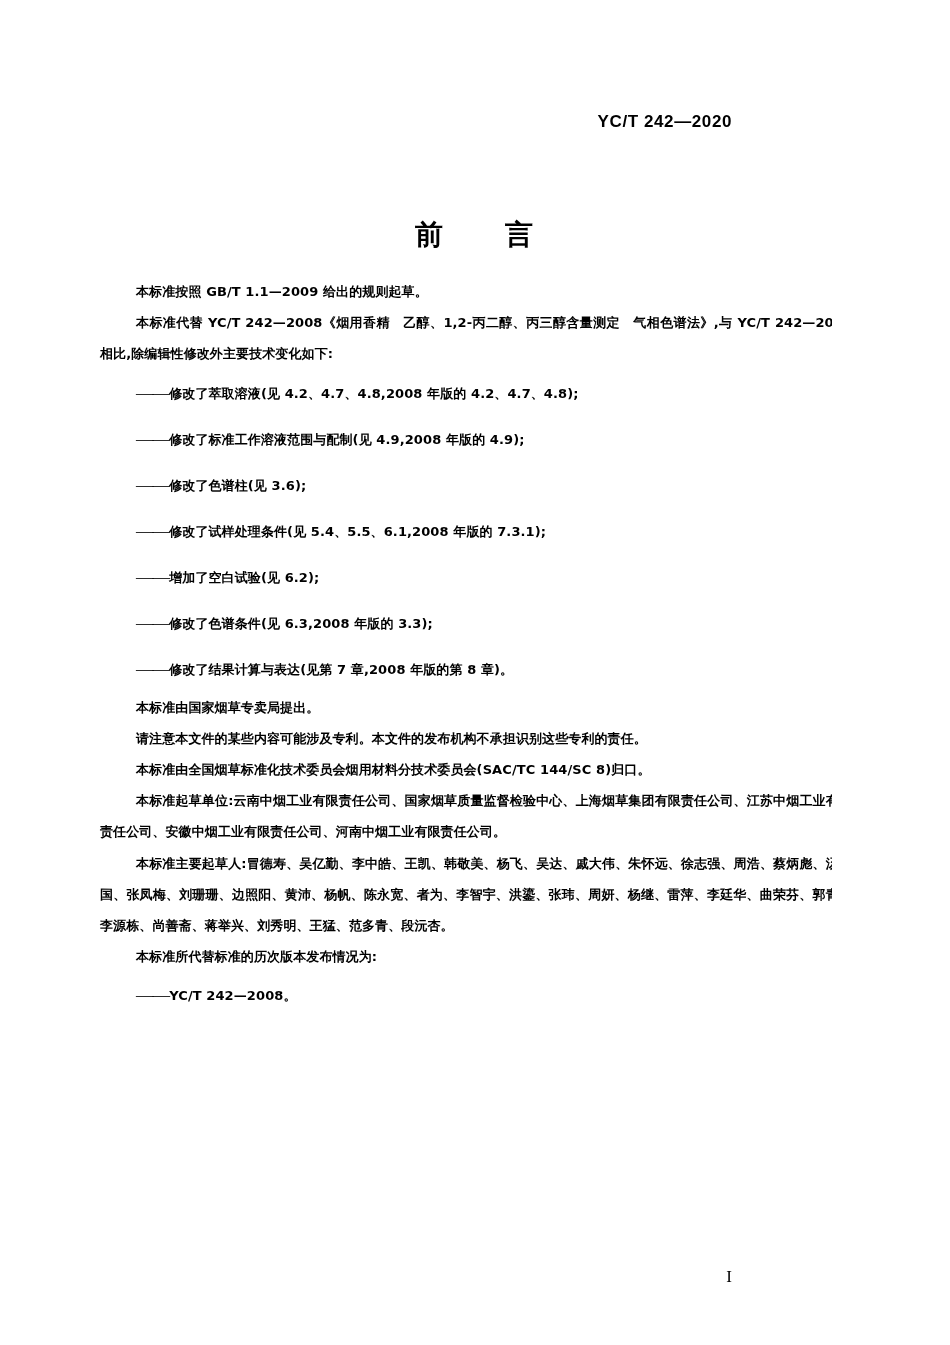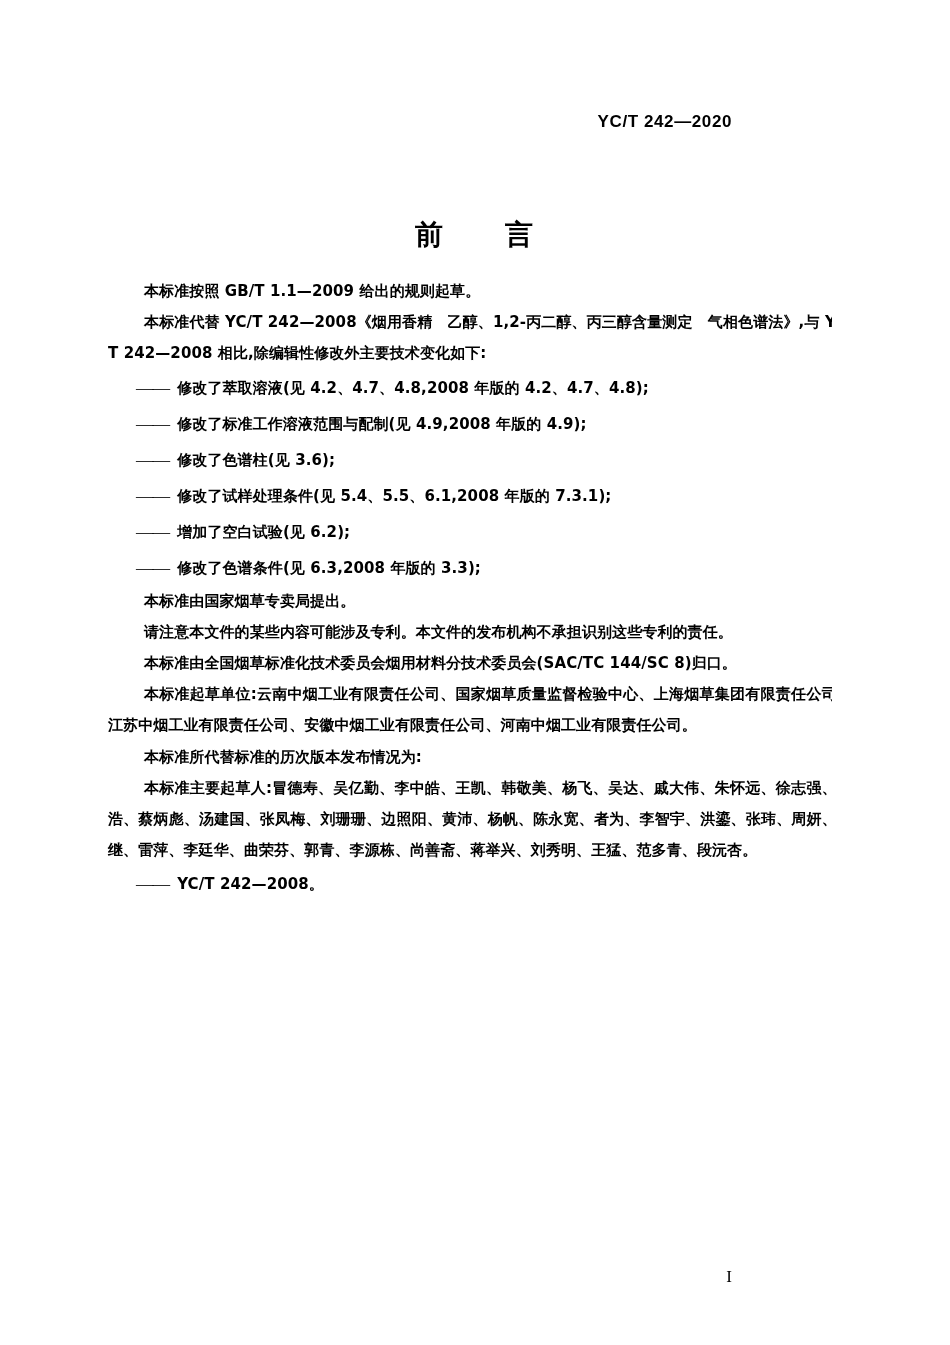--- a/index.html
+++ b/index.html
@@ -69,39 +69,38 @@
     margin: 0;
     letter-spacing: 0.1px;
   }
   .para.indent {
     text-indent: 36px;
   }
 
   
   .dash-item {
     font-size: 17.6px;
-    line-height: 35px;
+    line-height: 44px;
     margin: 0;
     padding-left: 36px;
     white-space: nowrap;
     letter-spacing: 0.1px;
   }
   .dash-item .dash {
     letter-spacing: -1px;
   }
   .dash-item .txt,
   .para .cjk-bold {
     font-weight: bold;
   }
 
   .cjk {
     font-family: "DejaVu Sans", "Liberation Sans", sans-serif;
     font-weight: bold;
-    font-size: 15px;
-    margin-left: 8px;
+    font-size: 13px;
   }
 
   
   .folio {
     position: absolute;
     bottom: 58px;
     left: 100px;
     right: 100px;
     text-align: right;
     font-family: "Liberation Serif", "DejaVu Serif", serif;
@@ -121,26 +120,27 @@
 
   <div class="body-block" id="body-block">
       <p class="para cjk indent">本标准按照 GB/T 1.1—2009 给出的规则起草。</p>
       <p class="para cjk indent">本标准代替 YC/T 242—2008《烟用香精　乙醇、1,2-丙二醇、丙三醇含量测定　气相色谱法》,与 YC/T 242—2008 相比,除编辑性修改外主要技术变化如下:</p>
       <div class="dash-item"><span class="dash">——</span><span class="txt cjk">修改了萃取溶液(见 4.2、4.7、4.8,2008 年版的 4.2、4.7、4.8);</span></div>
       <div class="dash-item"><span class="dash">——</span><span class="txt cjk">修改了标准工作溶液范围与配制(见 4.9,2008 年版的 4.9);</span></div>
       <div class="dash-item"><span class="dash">——</span><span class="txt cjk">修改了色谱柱(见 3.6);</span></div>
       <div class="dash-item"><span class="dash">——</span><span class="txt cjk">修改了试样处理条件(见 5.4、5.5、6.1,2008 年版的 7.3.1);</span></div>
       <div class="dash-item"><span class="dash">——</span><span class="txt cjk">增加了空白试验(见 6.2);</span></div>
       <div class="dash-item"><span class="dash">——</span><span class="txt cjk">修改了色谱条件(见 6.3,2008 年版的 3.3);</span></div>
+      <div class="dash-item"><span class="dash">——</span><span class="txt cjk">修改了结果计算与表达(见第 7 章,2008 年版的第 8 章)。</span></div>
       <p class="para cjk indent">本标准由国家烟草专卖局提出。</p>
       <p class="para cjk indent">请注意本文件的某些内容可能涉及专利。本文件的发布机构不承担识别这些专利的责任。</p>
       <p class="para cjk indent">本标准由全国烟草标准化技术委员会烟用材料分技术委员会(SAC/TC 144/SC 8)归口。</p>
       <p class="para cjk indent">本标准起草单位:云南中烟工业有限责任公司、国家烟草质量监督检验中心、上海烟草集团有限责任公司、江苏中烟工业有限责任公司、安徽中烟工业有限责任公司、河南中烟工业有限责任公司。</p>
+      <p class="para cjk indent">本标准主要起草人:冒德寿、吴亿勤、李中皓、王凯、韩敬美、杨飞、吴达、戚大伟、朱怀远、徐志强、周浩、蔡炳彪、汤建国、张凤梅、刘珊珊、边照阳、黄沛、杨帆、陈永宽、者为、李智宇、洪鎏、张玮、周妍、杨继、雷萍、李廷华、曲荣芬、郭青、李源栋、尚善斋、蒋举兴、刘秀明、王猛、范多青、段沅杏。</p>
       <p class="para cjk indent">本标准所代替标准的历次版本发布情况为:</p>
-      <p class="para cjk indent">本标准主要起草人:冒德寿、吴亿勤、李中皓、王凯、韩敬美、杨飞、吴达、戚大伟、朱怀远、徐志强、周浩、蔡炳彪、汤建国、张凤梅、刘珊珊、边照阳、黄沛、杨帆、陈永宽、者为、李智宇、洪鎏、张玮、周妍、杨继、雷萍、李廷华、曲荣芬、郭青、李源栋、尚善斋、蒋举兴、刘秀明、王猛、范多青、段沅杏。</p>
       <div class="dash-item"><span class="dash">——</span><span class="txt cjk">YC/T 242—2008。</span></div>
     </div>
 
   <div class="folio">
     <span>I</span>
   </div>
 
 </div>
 
 </body></html>

